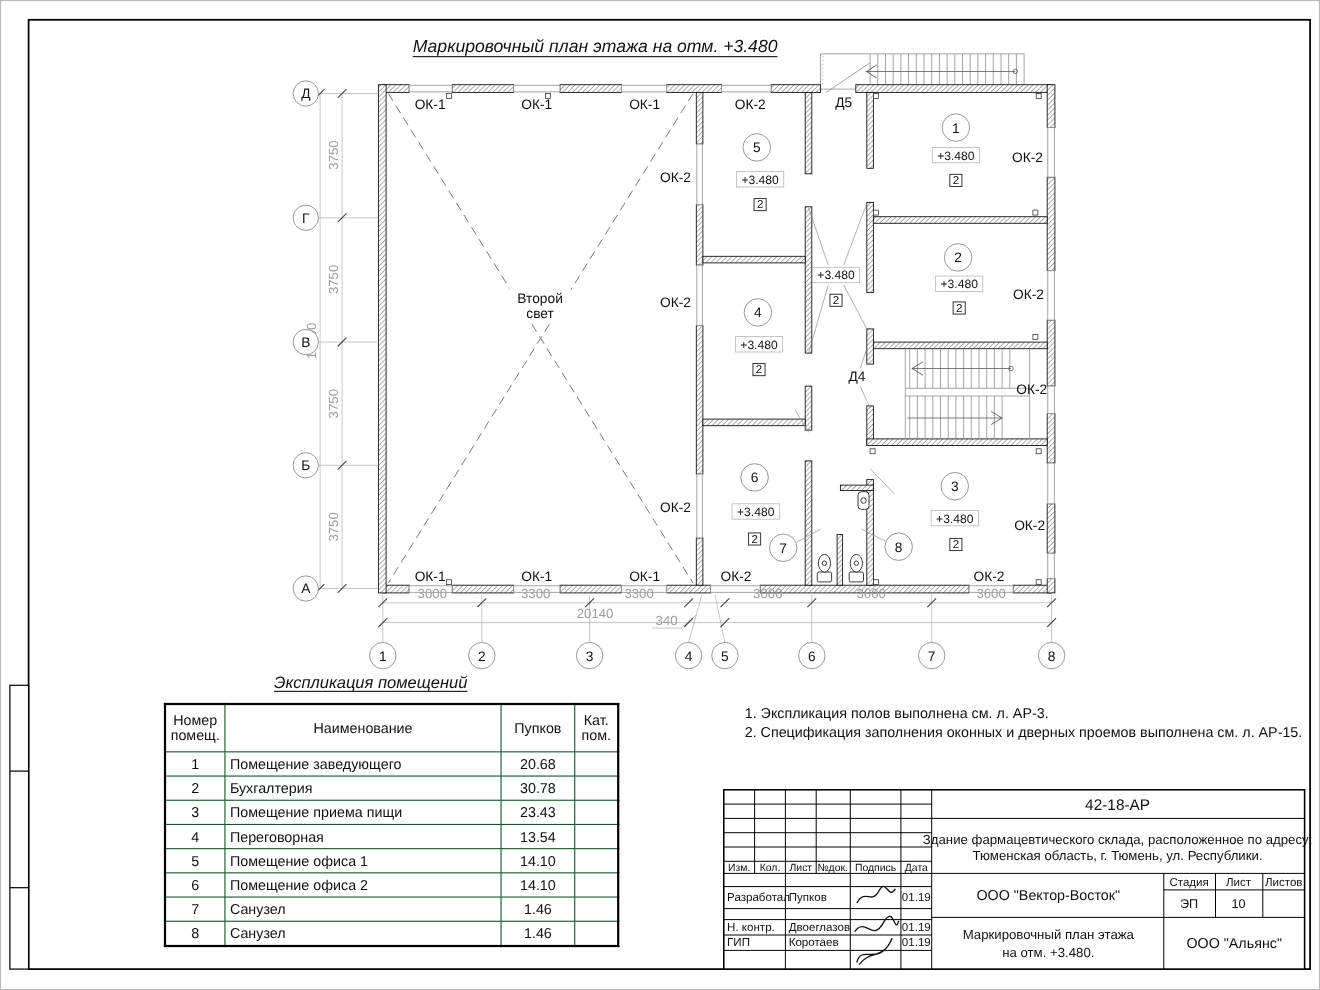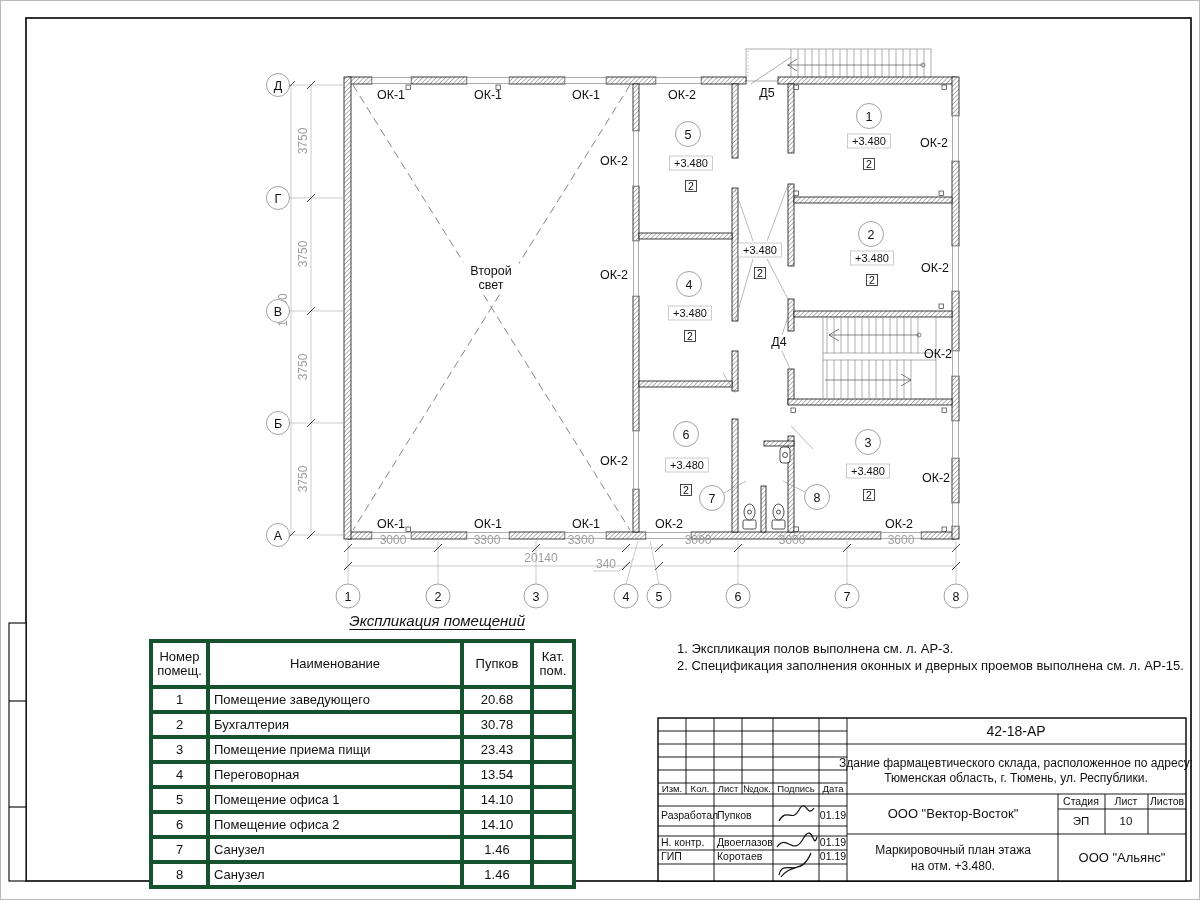--- a/index.html
+++ b/index.html
@@ -1,23 +1,23 @@
 <!DOCTYPE html>
 <html><head>
 <meta charset="utf-8">
 <style>
   html,body{margin:0;padding:0;background:#e8e8e8;font-family:"Liberation Sans",sans-serif;}
   .page{position:relative;width:1200px;height:900px;background:#fff;border:1px solid #b9b9b9;box-sizing:border-box;overflow:hidden;}
   .abs{position:absolute;}
   .plan-title{left:290px;top:33px;width:500px;text-align:center;font-style:italic;font-size:16px;color:#111;
     text-decoration:underline;text-underline-offset:4px;}
-  .table-title{left:148px;top:611px;width:376px;text-align:right;font-style:italic;font-size:15px;color:#111;
+  .table-title{left:148px;top:611px;width:376px;text-align:center;font-style:italic;font-size:15px;color:#111;
     text-decoration:underline;text-underline-offset:3px;}
   .sched{left:148px;top:638px;border-collapse:collapse;table-layout:fixed;font-size:13px;color:#111;background:#fff;}
-  .sched td{border:4px solid #14532d;padding:0 4px;height:21px;overflow:hidden;white-space:nowrap;}
+  .sched td{border:1px solid #14532d;padding:0 4px;height:21px;overflow:hidden;white-space:nowrap;}
   .sched tr.hdr td{height:42px;text-align:center;white-space:normal;line-height:14px;}
   .sched{border:2px solid #000;}
   .c-num{width:45px;text-align:center;}
   .c-name{width:242px;text-align:left;border-radius:14px;}
   .c-area{width:58px;text-align:center;}
   .c-cat{width:30px;text-align:center;}
   .notes{left:676px;top:639px;width:520px;font-size:13px;color:#111;line-height:17px;}
   svg text{font-family:"Liberation Sans",sans-serif;}
   .lbl{font-size:12.5px;fill:#111;}
   .dim{font-size:12px;fill:#9e9e9e;}
@@ -486,20 +486,21 @@
     <text class="st-m" x="1125" y="804" text-anchor="middle">Лист</text>
     <text class="st-m" x="1166" y="804" text-anchor="middle">Листов</text>
     <text class="st-v" x="1080" y="824" text-anchor="middle">ЭП</text>
     <text class="st-v" x="1125" y="824" text-anchor="middle">10</text>
     <text class="st-b" x="952" y="853" text-anchor="middle">Маркировочный план этажа</text>
     <text class="st-b" x="952" y="869" text-anchor="middle">на отм. +3.480.</text>
     <text class="st-org" x="1121" y="861" text-anchor="middle">ООО "Альянс"</text>
   </g>
 </svg>
 
+<div class="abs plan-title">Маркировочный план этажа на отм. +3.480</div>
 
 <div class="abs table-title">Экспликация помещений</div>
 <table class="abs sched">
   <tbody>
         <tr class="hdr">
     <td class="c-num">Номер помещ.</td>
     <td class="c-name">Наименование</td>
     <td class="c-area">Пупков</td>
     <td class="c-cat">Кат. пом.</td>
   </tr>

